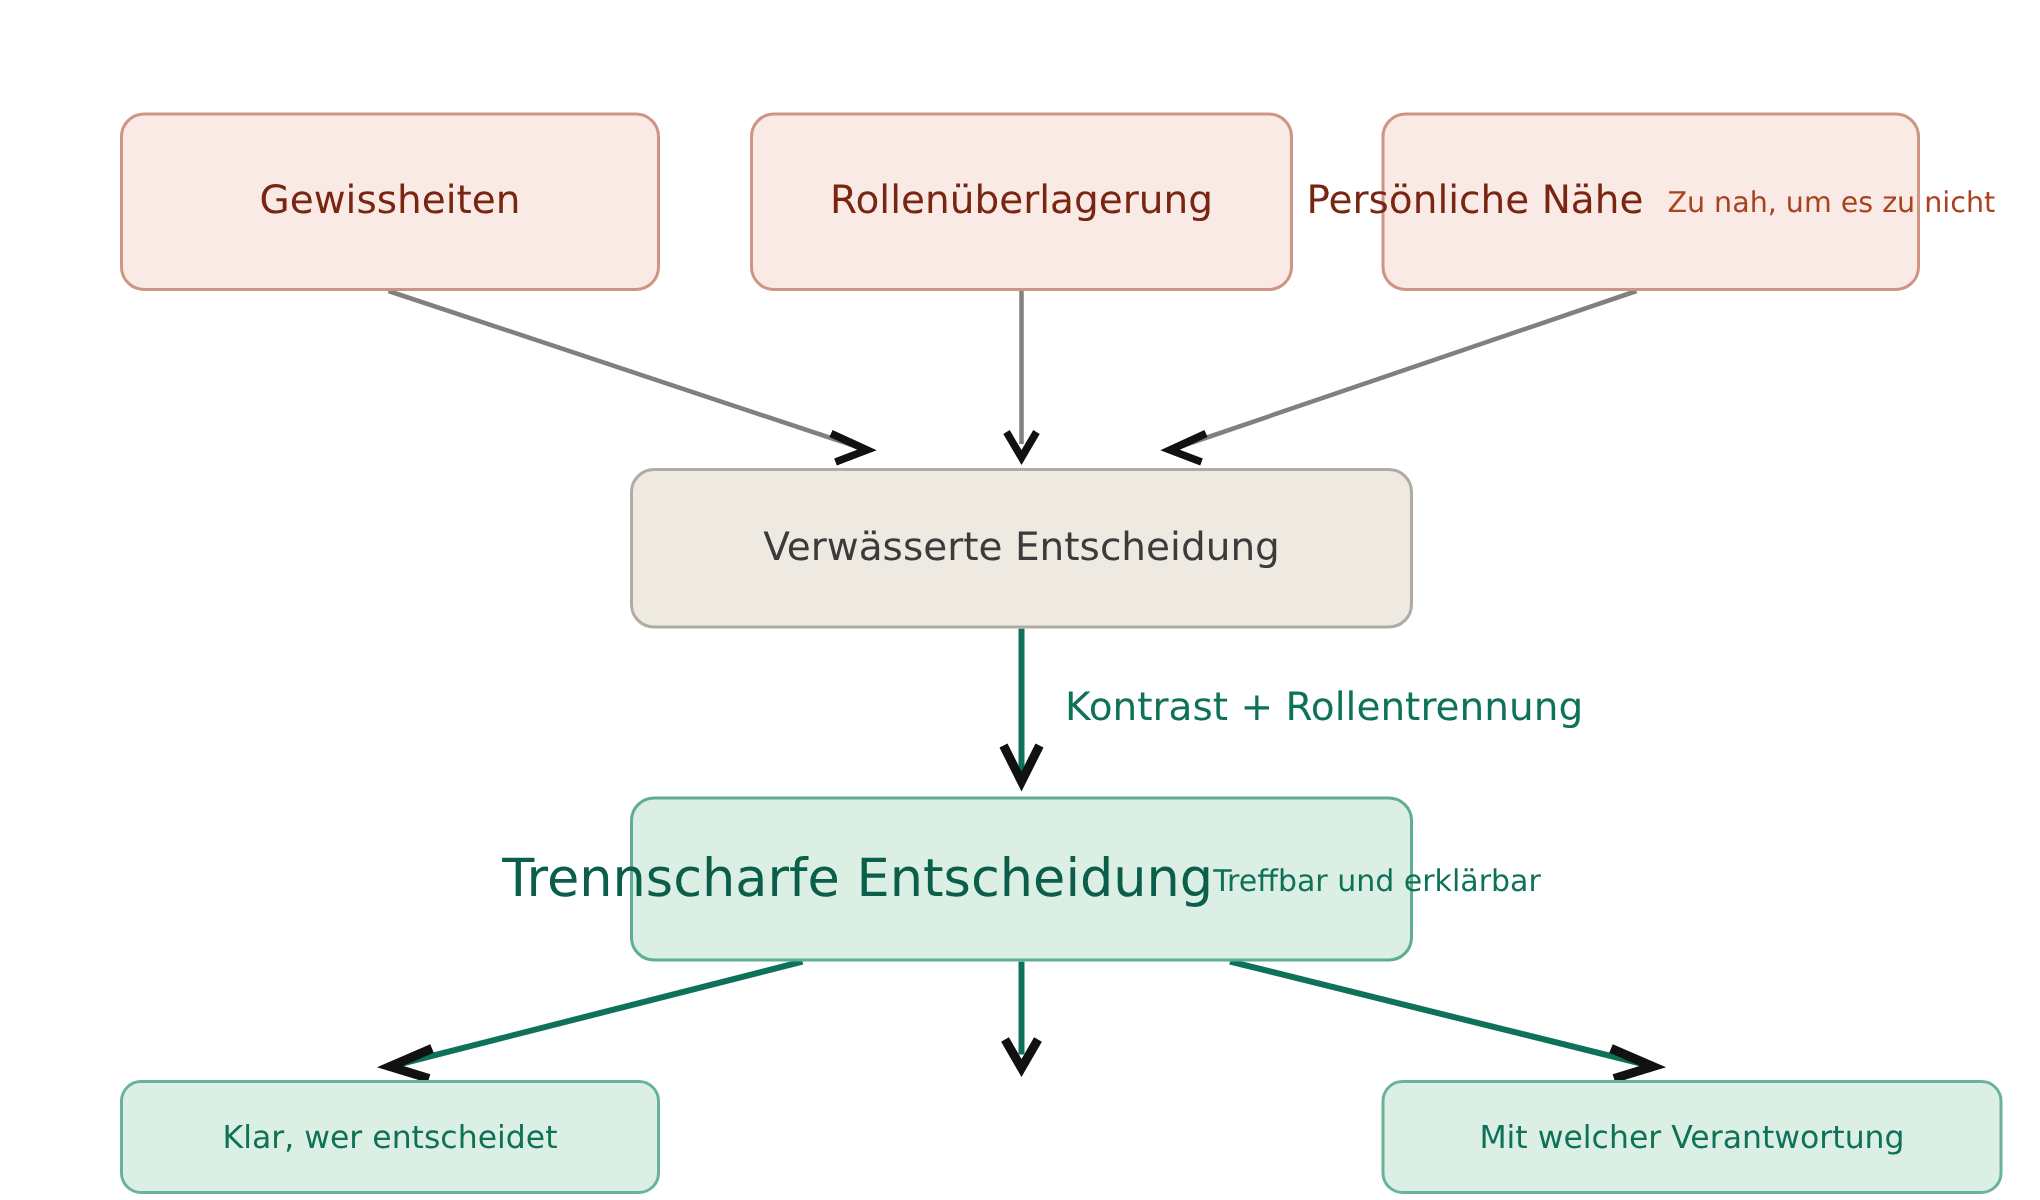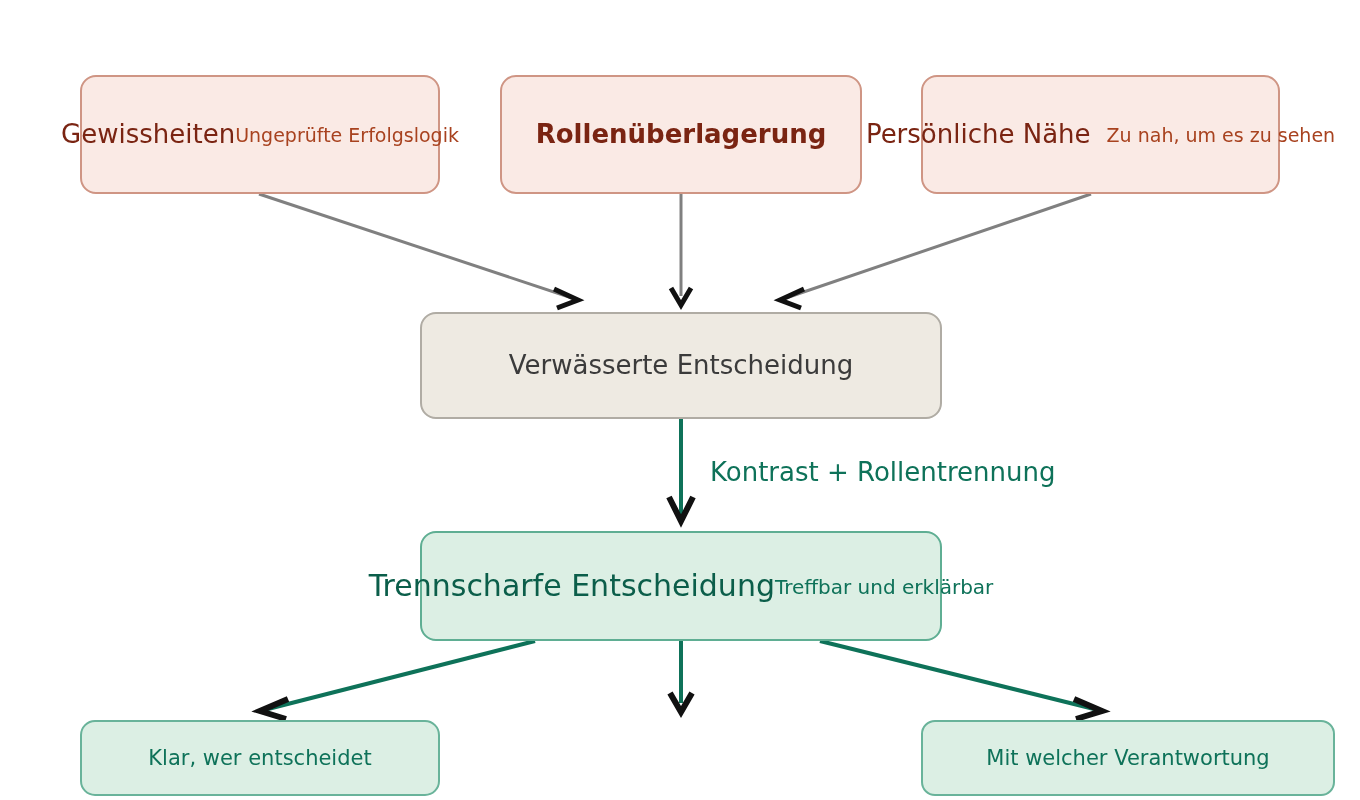--- a/index.html
+++ b/index.html
@@ -80,21 +80,21 @@
     margin-top: 3px;
   }
 
   
   .node.solution {
     background: #dcefe4;
     border-color: #5fae93;
   }
   .node.solution .title {
     color: #0b5e4a;
-    font-size: 30px;
+    font-size: 35px;
   }
   .node.solution .subtitle {
     color: #0e7259;
     font-size: 20px;
     margin-top: 3px;
     text-align: center;
   }
 
   
   .node.outcome {
@@ -154,44 +154,43 @@
     </g>
 
     <g>
       <line x1="820" y1="641" x2="1094" y2="709" stroke="#0e7259" stroke-width="4"></line>
       <polyline points="1074,699 1102,711 1076,719" fill="none" stroke="#111111" stroke-width="6" stroke-linecap="butt" stroke-linejoin="miter"></polyline>
     </g>
   </svg>
 
   <div class="node cause" style="left:80px; top:75px; width:360px; height:119px;">
     <div class="title">Gewissheiten</div>
-    <div class="subtitle">Ungeprüfte Erfolgslogik</div>
   </div>
 
-  <div class="node cause" style="left:500px; top:75px; width:362px; height:119px;font-weight:bold;">
+  <div class="node cause" style="left:500px; top:75px; width:362px; height:119px;">
     <div class="title">Rollenüberlagerung</div>
   </div>
 
   <div class="node cause" style="left:921px; top:75px; width:359px; height:119px;gap:16px;">
     <div class="title">Persönliche Nähe</div>
-    <div class="subtitle">Zu nah, um es zu sehen</div>
+    <div class="subtitle">Zu nah, um es zu nicht</div>
   </div>
 
   <div class="node neutral" style="left:420px; top:312px; width:522px; height:107px;gap:40px;">
     <div class="title">Verwässerte Entscheidung</div>
   </div>
 
   <div class="edge-label" style="left:710px; top:457px;">Kontrast + Rollentrennung</div>
 
   <div class="node solution" style="left:420px; top:531px; width:522px; height:110px;">
     <div class="title">Trennscharfe Entscheidung</div>
     <div class="subtitle">Treffbar und erklärbar</div>
   </div>
 
-  <div class="node outcome" style="left:80px; top:720px; width:360px; height:76px;border-radius:15px;">
+  <div class="node outcome" style="left:80px; top:720px; width:360px; height:76px;">
     <div class="title">Klar, wer entscheidet</div>
   </div>
 
 
   <div class="node outcome" style="left:921px; top:720px; width:414px; height:76px;">
     <div class="title">Mit welcher Verantwortung</div>
   </div>
 
 </div>
 

